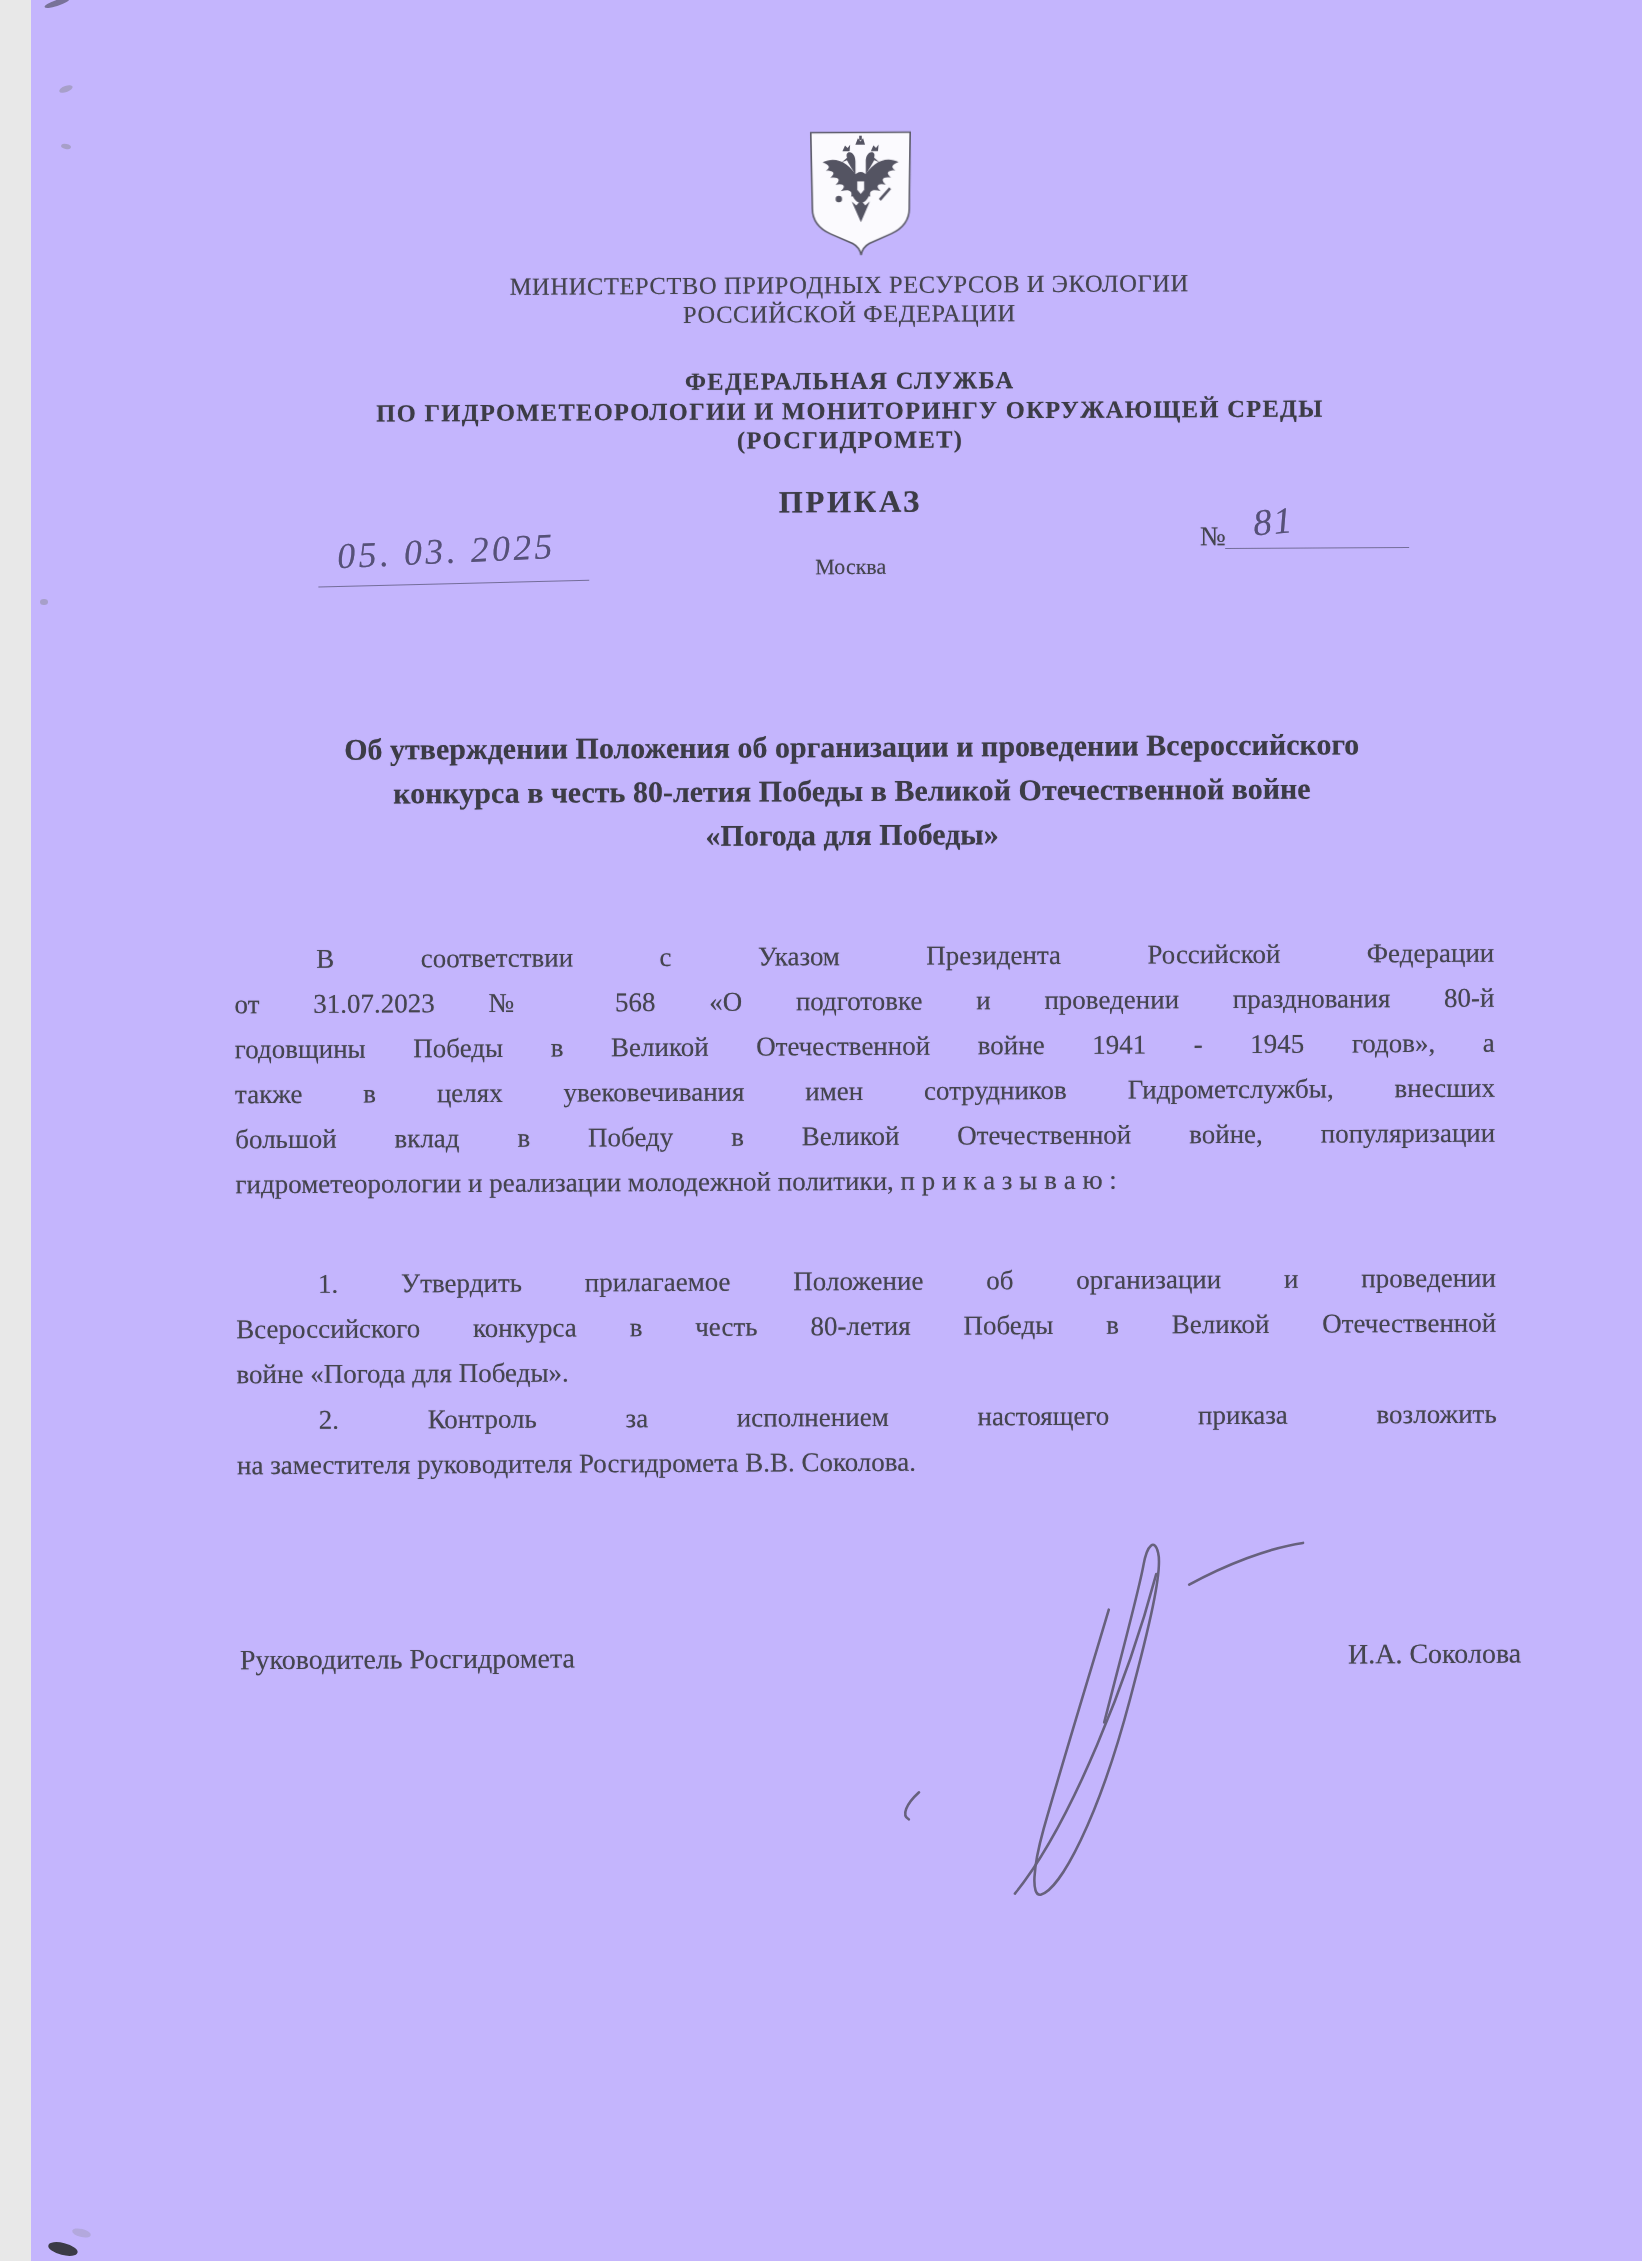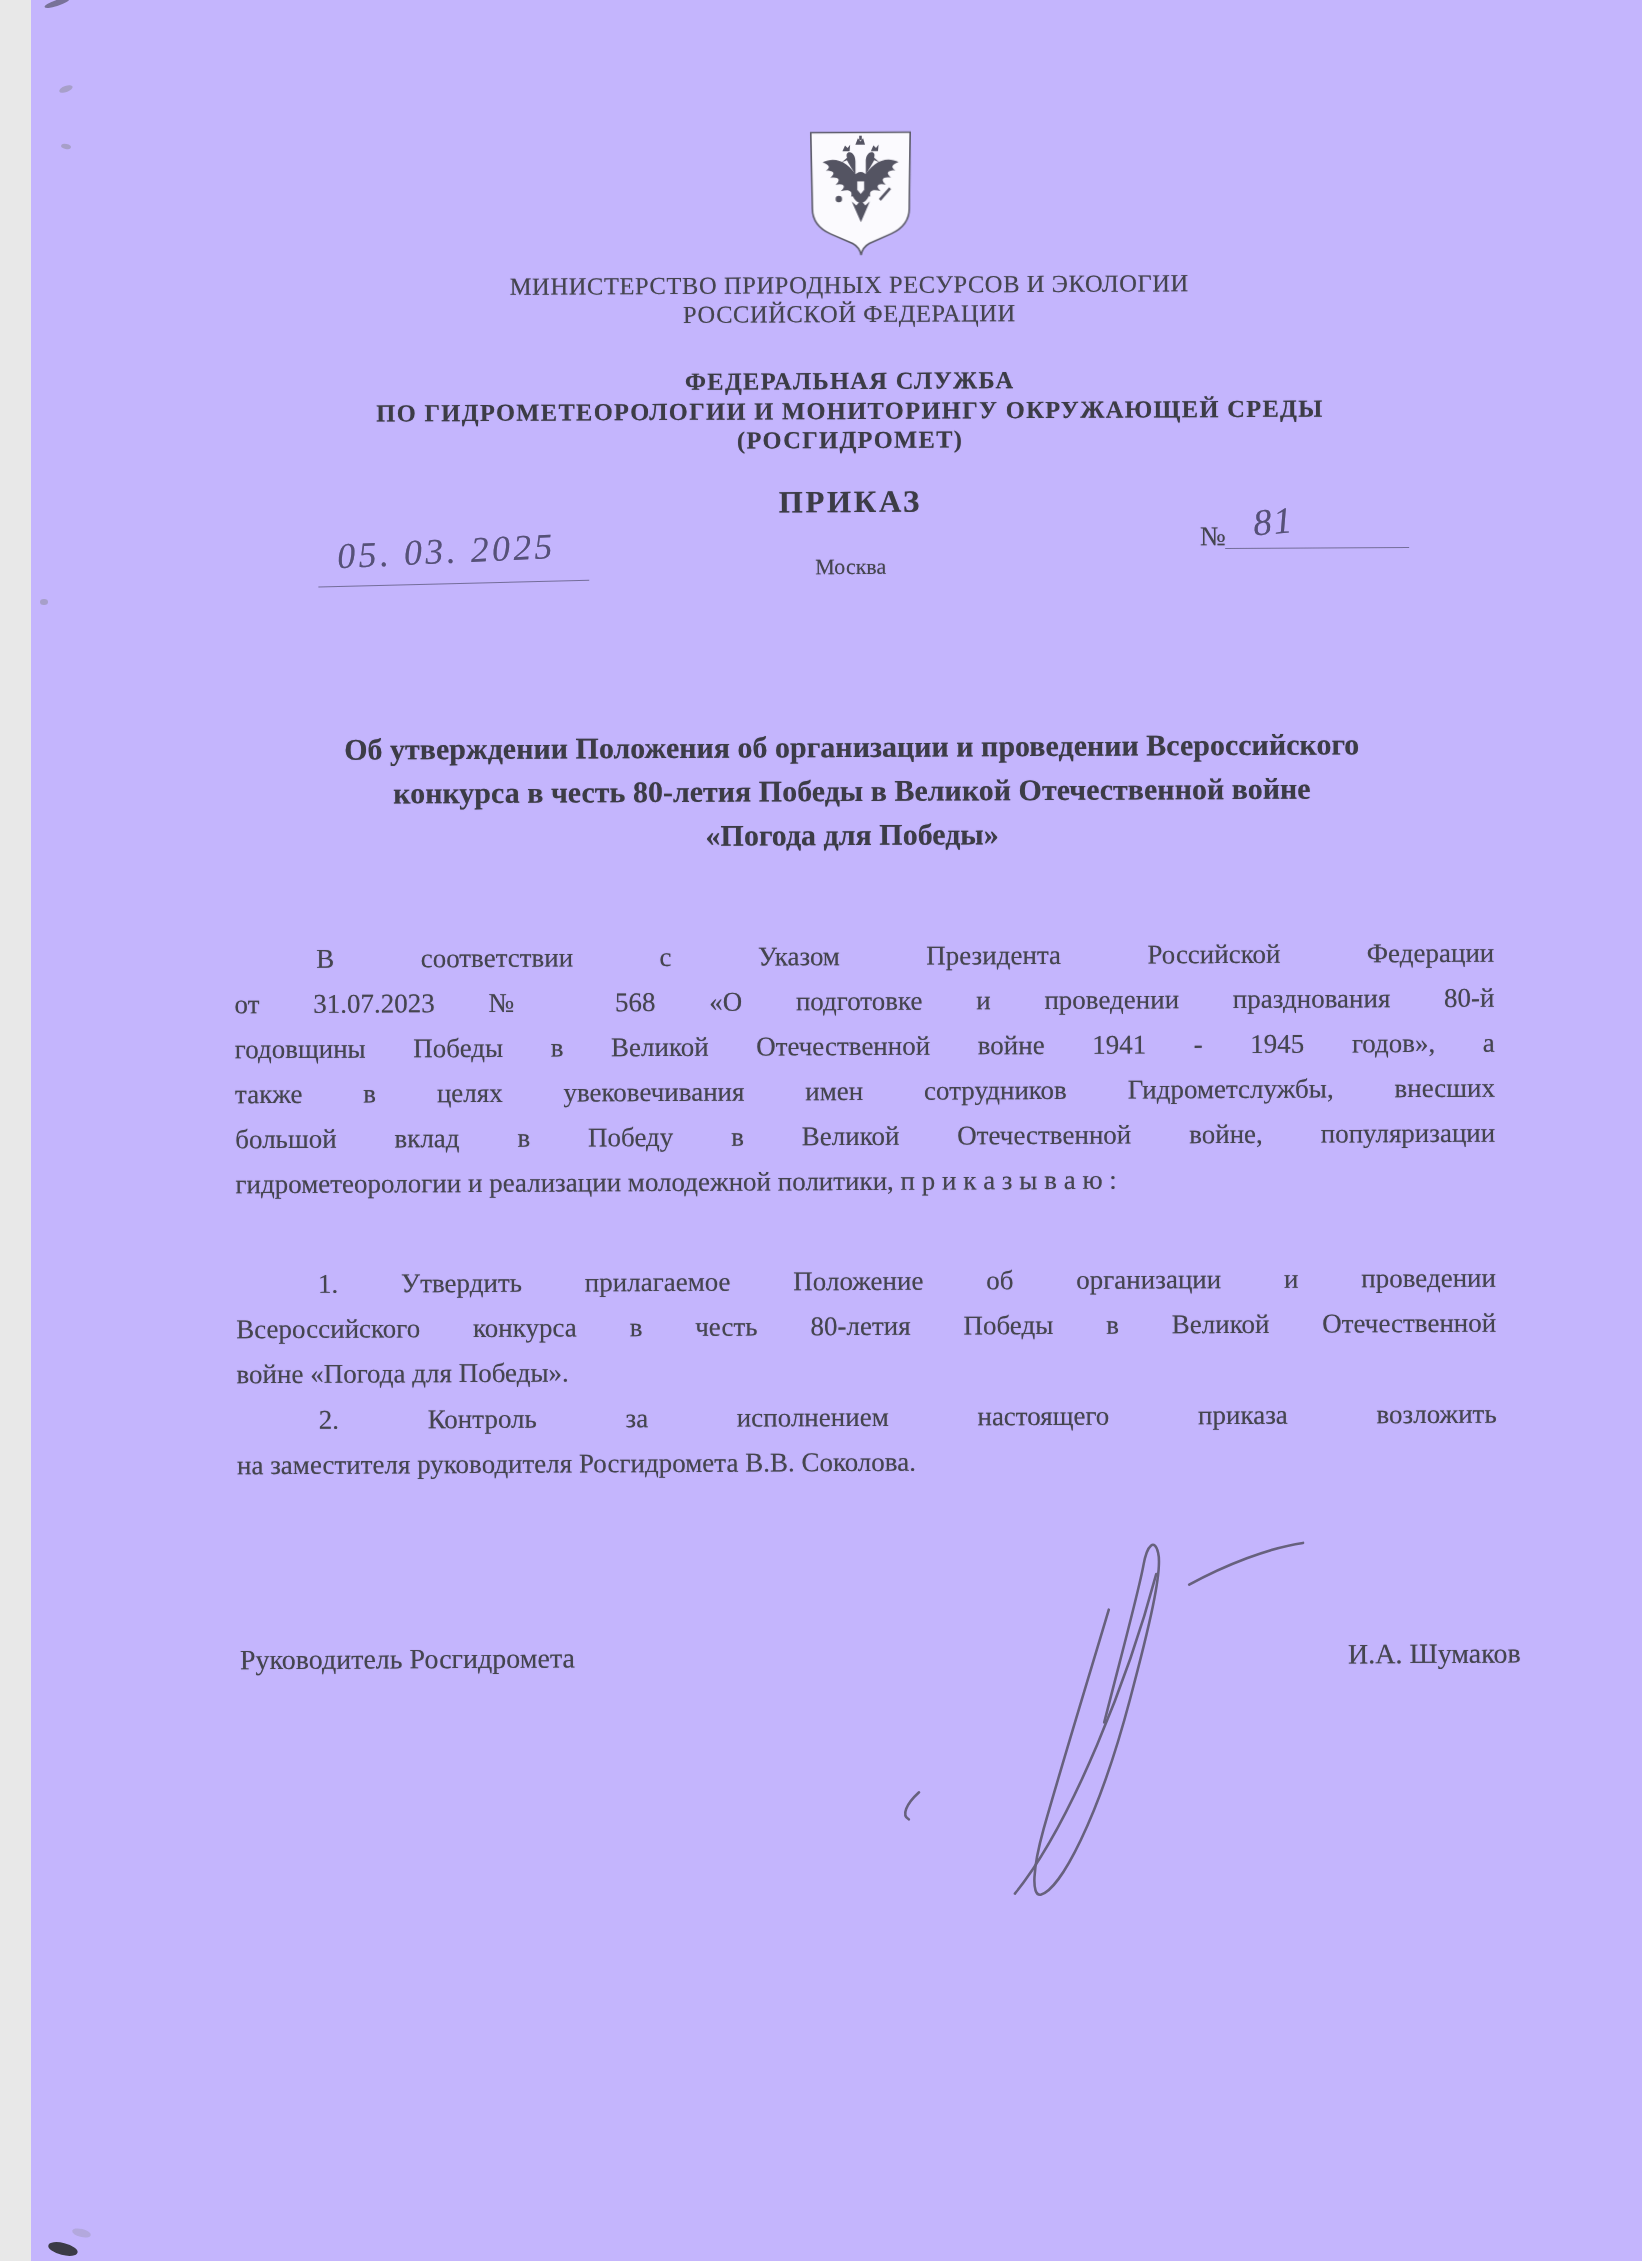--- a/index.html
+++ b/index.html
@@ -101,21 +101,21 @@
       <div class="bodyline ink j">Всероссийского конкурса в честь 80-летия Победы в Великой Отечественной</div>
       <div class="bodyline ink">войне «Погода для Победы».</div>
     </div>
 
     <div class="abs col" style="top:1395px;">
       <div class="bodyline ink j ind">2. Контроль за исполнением настоящего приказа возложить</div>
       <div class="bodyline ink">на заместителя руководителя Росгидромета В.В. Соколова.</div>
     </div>
 
     <div class="abs sig-label ink" style="left:205px;top:1641px;">Руководитель Росгидромета</div>
-    <div class="abs sig-label ink" style="left:1313px;top:1641px;">И.А. Шумаков</div>
+    <div class="abs sig-label ink" style="left:1313px;top:1641px;">И.А. Соколова</div>
 
     <svg class="abs sigsvg" style="left:837px;top:1527px;" width="451" height="387" viewBox="0 0 700 600">
       <g fill="none" stroke="#5d5870" stroke-width="4" stroke-linecap="round">
         <path d="M493,92 C548,62 618,35 670,28"></path>
         <path d="M360,305 C390,190 415,100 422,62 C428,28 440,20 445,42 C452,70 430,160 400,270 C350,455 290,565 260,572 C245,574 248,530 265,470 C300,350 350,190 368,130"></path>
         <path d="M442,75 C690,-40 560,290 520,940" stroke-width="0" opacity="0"></path>
         <path d="M442,75 C400,230 310,460 220,570"></path>
         <path d="M72,412 C52,430 44,448 56,454"></path>
       </g>
     </svg>

